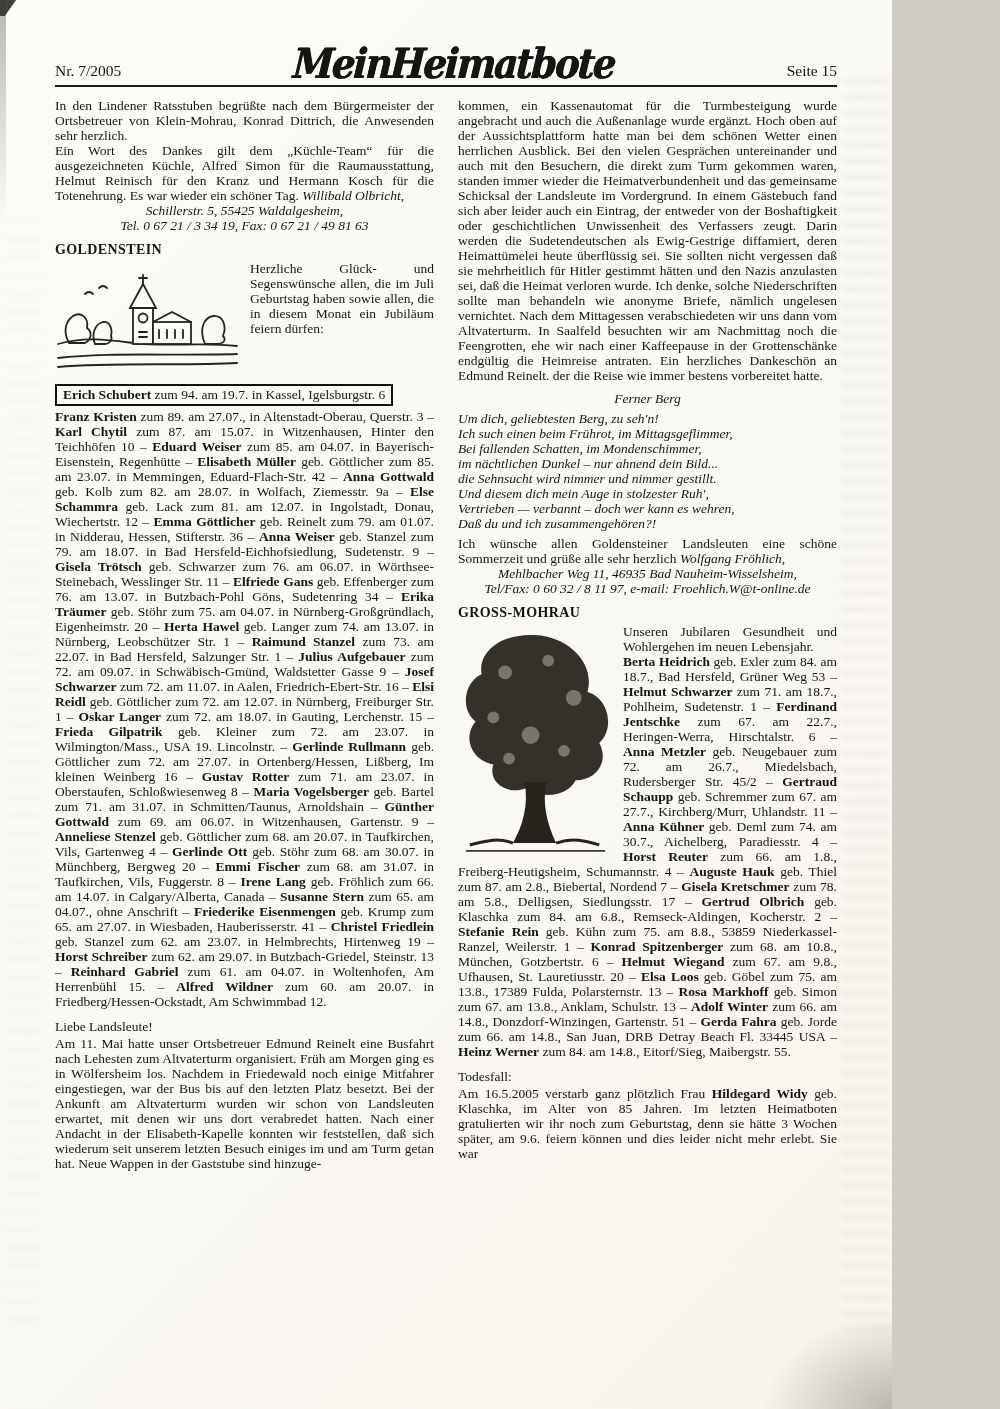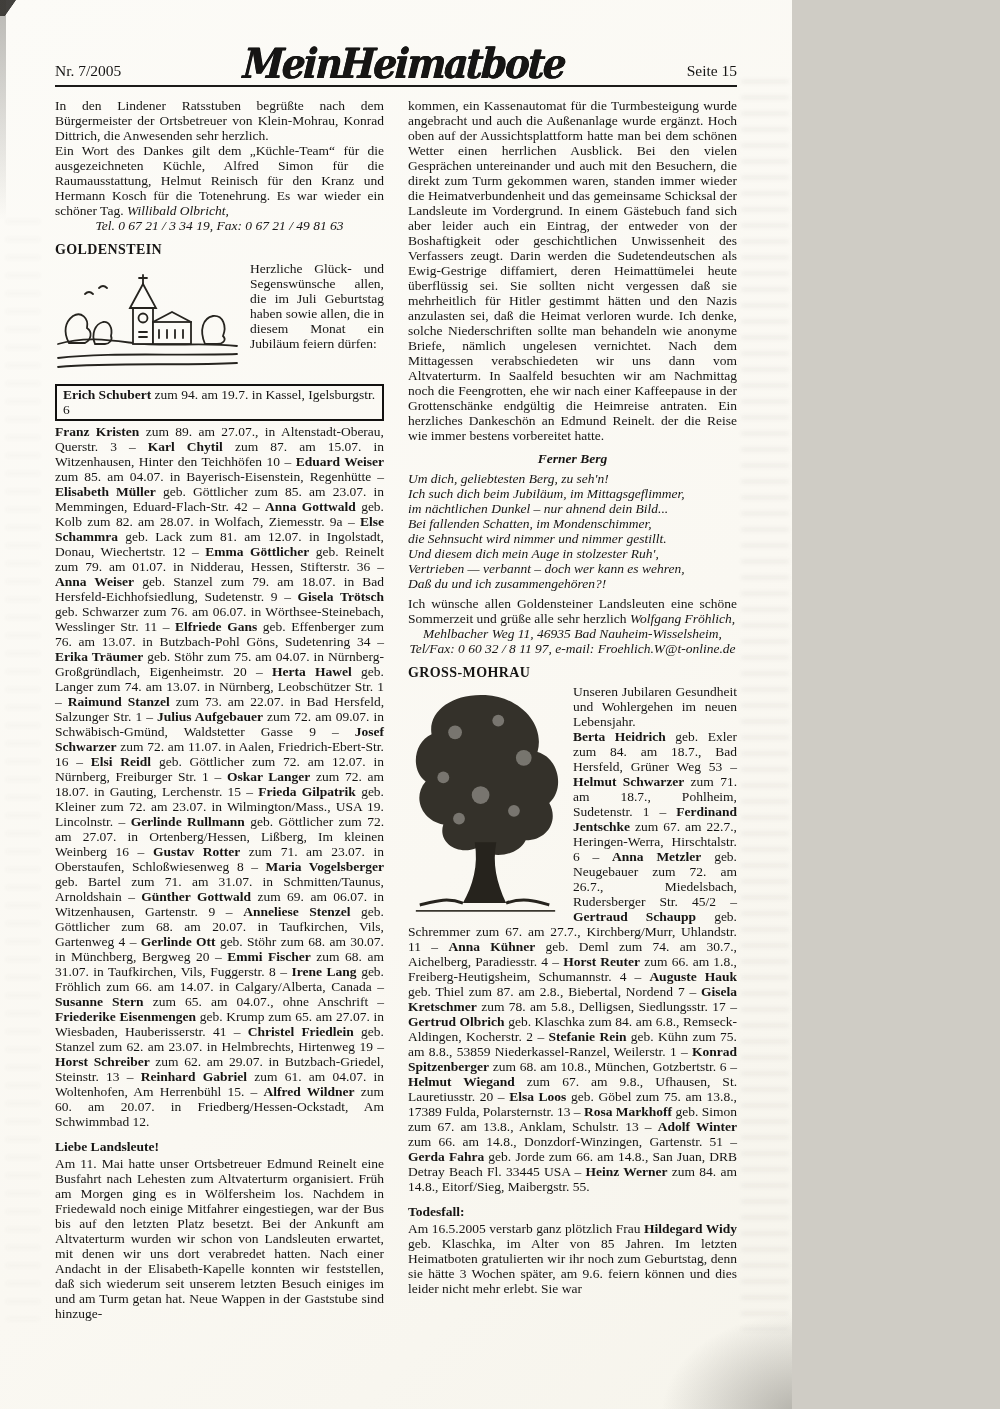--- a/index.html
+++ b/index.html
@@ -3,21 +3,21 @@
 <meta charset="utf-8">
 <style>
   * { box-sizing: border-box; }
   html,body { margin:0; padding:0; }
   body {
     width:1000px; height:1409px;
     background:#cfccc5;
     font-family:"Liberation Serif", serif;
   }
   .page {
-    position:relative; width:792px; height:1409px; overflow:hidden;
+    position:relative; width:892px; height:1409px; overflow:hidden;
     background:linear-gradient(135deg,#fcfbf7 0%, #faf8f2 60%, #f6f4ec 100%);
     color:#161514;
   }
   
   .corner-tl { position:absolute; left:0; top:0; width:30px; height:16px;
     background:linear-gradient(125deg,#23211e 0 38%, transparent 40%); opacity:.85; }
   .edge-left { position:absolute; left:0; top:0; width:6px; height:220px;
     background:linear-gradient(#3a3833, transparent); opacity:.35; }
   .bleed-right { position:absolute; right:3px; top:80px; width:48px; height:1250px;
     background:repeating-linear-gradient(180deg, rgba(70,68,62,.14) 0 3px, transparent 3px 16px);
@@ -49,22 +49,22 @@
     display:flex; gap:24px;
   }
   .col { width:433px; font-size:13.5px; line-height:15px; text-align:justify;
     -webkit-hyphens:auto; hyphens:auto; }
   p { margin:0; }
   .b { font-weight:700; }
   .i { font-style:italic; }
   .sig { font-style:italic; text-align:center; }
   .center-head { font-size:14px; font-weight:700; 
     margin:9px 0 4px; letter-spacing:.4px; }
-  .left-head { font-size:13.5px; font-weight:700; margin:10px 0 2px; text-align:left; }
-  .poem-title { font-size:13.5px; font-weight:700; font-style:italic;
+  .left-head { font-size:13.5px; font-weight:400; margin:10px 0 2px; text-align:left; }
+  .poem-title { font-size:13.5px; font-weight:400; font-style:italic;
     text-align:center; margin:8px 0 5px; }
   .poem { font-style:italic; text-align:left; }
   .gap-s { height:5px; }
   .float-img { float:left; margin:3px 10px 3px 0; }
   .box { display:inline-block; border:2px solid #121110; padding:1px 6px 2px;
     margin:4px 0 3px; text-align:left; }
   .wrapzone::after { content:""; display:block; clear:both; }
 </style>
 </head>
 <body>
@@ -83,20 +83,21 @@
     <span class="pageno">Seite 15</span>
   </header>
   <div class="rule"></div>
 
   <main class="columns">
 
     <section class="col">
       <p>In den Lindener Ratsstuben begrüßte nach dem Bürgermeister der Ortsbetreuer von Klein-Mohrau, Konrad Dittrich, die Anwesenden sehr herzlich.</p>
       <p><span>Ein Wort des Dankes gilt dem „Küchle-Team“ für die ausgezeichneten Küchle, Alfred Simon für die Raumausstattung, Helmut Reinisch für den Kranz und Hermann Kosch für die Totenehrung. Es war wieder ein schöner Tag. </span><span class="i">Willibald Olbricht,</span></p>
       <div class="sig">
+          <div>Schillerstr. 5, 55425 Waldalgesheim,</div>
           <div>Tel. 0 67 21 / 3 34 19, Fax: 0 67 21 / 49 81 63</div>
         </div>
 
       <h3 class="center-head">GOLDENSTEIN</h3>
       <div class="wrapzone">
         <div class="float-img">
           <svg viewBox="0 0 185 110" width="185" height="110" aria-hidden="true">
             <g stroke="#26241f" fill="none" stroke-width="1.8" stroke-linecap="round">
               <path d="M3 80 C 30 72 55 76 78 79 C 110 83 150 78 182 82"></path>
               <path d="M3 94 C 50 88 120 92 182 90"></path>
@@ -124,23 +125,23 @@
       <h3 class="left-head">Liebe Landsleute!</h3>
       <p>Am 11. Mai hatte unser Ortsbetreuer Edmund Reinelt eine Busfahrt nach Lehesten zum Altvaterturm organisiert. Früh am Morgen ging es in Wölfersheim los. Nachdem in Friedewald noch einige Mitfahrer eingestiegen, war der Bus bis auf den letzten Platz besetzt. Bei der Ankunft am Altvaterturm wurden wir schon von Landsleuten erwartet, mit denen wir uns dort verabredet hatten. Nach einer Andacht in der Elisabeth-Kapelle konnten wir feststellen, daß sich wiederum seit unserem letzten Besuch einiges im und am Turm getan hat. Neue Wappen in der Gaststube sind hinzuge-</p>
     </section>
 
     <section class="col">
       <p>kommen, ein Kassenautomat für die Turmbesteigung wurde angebracht und auch die Außenanlage wurde ergänzt. Hoch oben auf der Aussichtsplattform hatte man bei dem schönen Wetter einen herrlichen Ausblick. Bei den vielen Gesprächen untereinander und auch mit den Besuchern, die direkt zum Turm gekommen waren, standen immer wieder die Heimatverbundenheit und das gemeinsame Schicksal der Landsleute im Vordergrund. In einem Gästebuch fand sich aber leider auch ein Eintrag, der entweder von der Boshaftigkeit oder geschichtlichen Unwissenheit des Verfassers zeugt. Darin werden die Sudetendeutschen als Ewig-Gestrige diffamiert, deren Heimattümelei heute überflüssig sei. Sie sollten nicht vergessen daß sie mehrheitlich für Hitler gestimmt hätten und den Nazis anzulasten sei, daß die Heimat verloren wurde. Ich denke, solche Niederschriften sollte man behandeln wie anonyme Briefe, nämlich ungelesen vernichtet. Nach dem Mittagessen verabschiedeten wir uns dann vom Altvaterturm. In Saalfeld besuchten wir am Nachmittag noch die Feengrotten, ehe wir nach einer Kaffeepause in der Grottenschänke endgültig die Heimreise antraten. Ein herzliches Dankeschön an Edmund Reinelt. der die Reise wie immer bestens vorbereitet hatte.</p>
 
       <h3 class="poem-title">Ferner Berg</h3>
       <div class="poem">
           <div>Um dich, geliebtesten Berg, zu seh'n!</div>
-          <div>Ich such dich beim Jubiläum, im Mittagsgeflimmer,</div>
+          <div>Ich such einen beim Frührot, im Mittagsgeflimmer,</div>
+          <div>Bei fallenden Schatten, im Mondenschimmer,</div>
           <div>im nächtlichen Dunkel – nur ahnend dein Bild...</div>
-          <div>Bei fallenden Schatten, im Mondenschimmer,</div>
           <div>die Sehnsucht wird nimmer und nimmer gestillt.</div>
           <div>Und diesem dich mein Auge in stolzester Ruh',</div>
           <div>Vertrieben — verbannt – doch wer kann es wehren,</div>
           <div>Daß du und ich zusammengehören?!</div>
         </div>
 
       <div class="gap-s"></div>
       <p><span>Ich wünsche allen Goldensteiner Landsleuten eine schöne Sommerzeit und grüße alle sehr herzlich </span><span class="i">Wolfgang Fröhlich,</span></p>
       <div class="sig">
           <div>Mehlbacher Weg 11, 46935 Bad Nauheim-Wisselsheim,</div>

